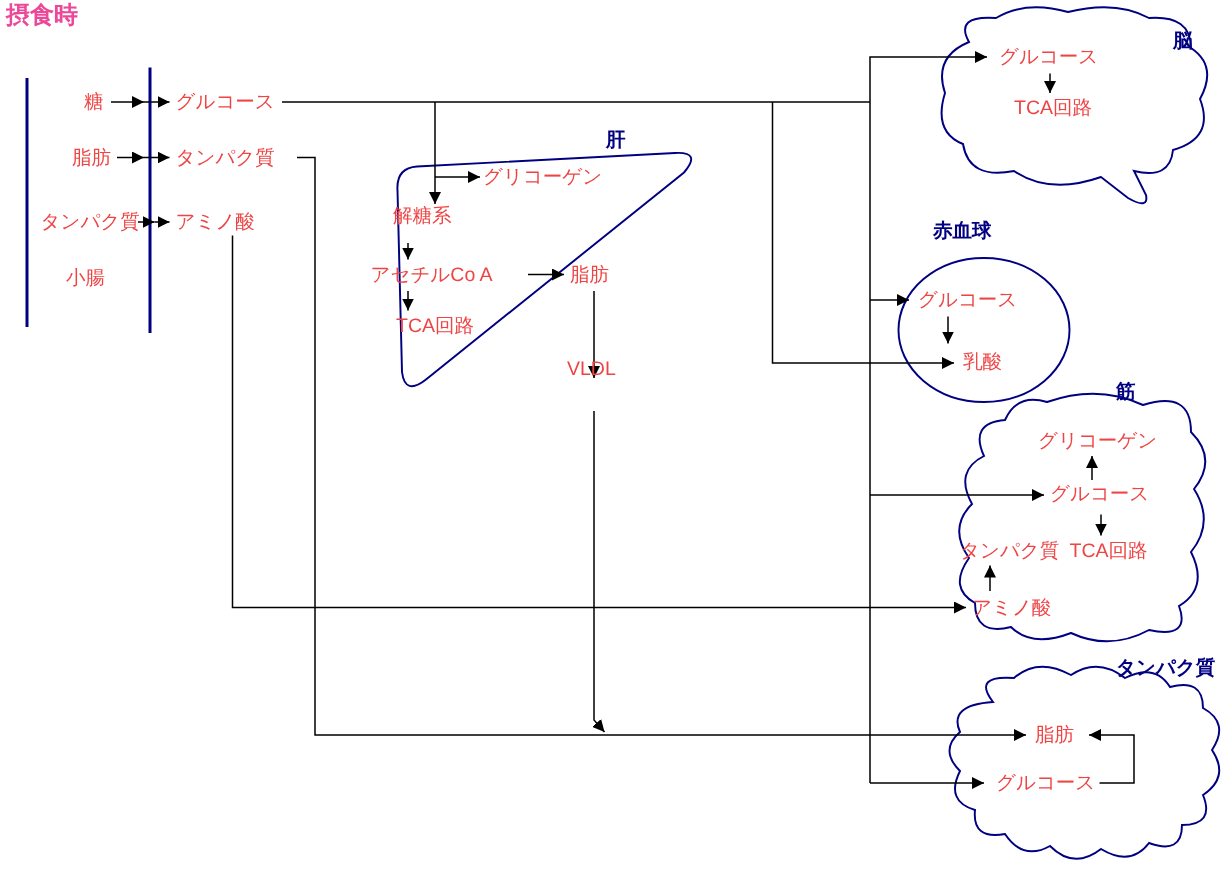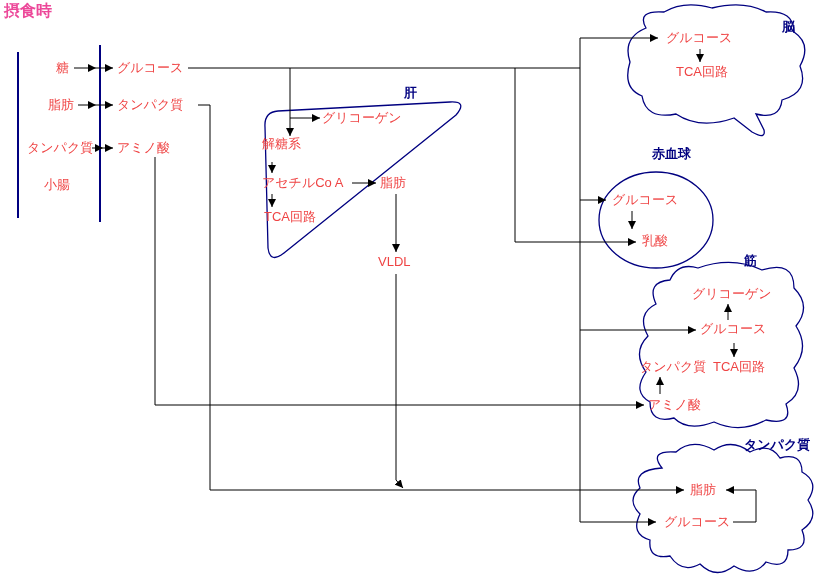--- a/index.html
+++ b/index.html
@@ -94,30 +94,30 @@
   <div class="lbl" style="left:48px;top:98px;">脂肪</div>
   <div class="lbl" style="left:27px;top:141px;">タンパク質</div>
   <div class="lbl" style="left:44px;top:178px;text-align:center;">小腸</div>
   <div class="lbl" style="left:117px;top:61px;">グルコース</div>
   <div class="lbl" style="left:117px;top:98px;">タンパク質</div>
   <div class="lbl" style="left:117px;top:141px;">アミノ酸</div>
 
   <div class="lbl organ" style="left:404px;top:86px;">肝</div>
   <div class="lbl" style="left:322px;top:111px;">グリコーゲン</div>
   <div class="lbl" style="left:262px;top:137px;">解糖系</div>
-  <div class="lbl" style="left:262px;top:176px;">アセチルCo A</div>
+  <div class="lbl" style="left:247px;top:176px;">アセチルCo A</div>
   <div class="lbl" style="left:380px;top:176px;">脂肪</div>
   <div class="lbl" style="left:264px;top:210px;">TCA回路</div>
-  <div class="lbl" style="left:378px;top:255px;text-align:right;">VLDL</div>
+  <div class="lbl" style="left:378px;top:239px;text-align:right;">VLDL</div>
 
   <div class="lbl organ" style="left:782px;top:20px;">脳</div>
   <div class="lbl" style="left:666px;top:31px;">グルコース</div>
   <div class="lbl" style="left:676px;top:65px;">TCA回路</div>
 
-  <div class="lbl organ" style="left:652px;top:147px;">赤血球</div>
+  <div class="lbl organ" style="left:622px;top:147px;">赤血球</div>
   <div class="lbl" style="left:612px;top:193px;">グルコース</div>
   <div class="lbl" style="left:642px;top:234px;text-align:center;">乳酸</div>
 
   <div class="lbl organ" style="left:744px;top:254px;">筋</div>
   <div class="lbl" style="left:692px;top:287px;">グリコーゲン</div>
   <div class="lbl" style="left:700px;top:322px;">グルコース</div>
   <div class="lbl" style="left:640px;top:360px;">タンパク質</div>
   <div class="lbl" style="left:713px;top:360px;">TCA回路</div>
   <div class="lbl" style="left:648px;top:398px;">アミノ酸</div>
 

